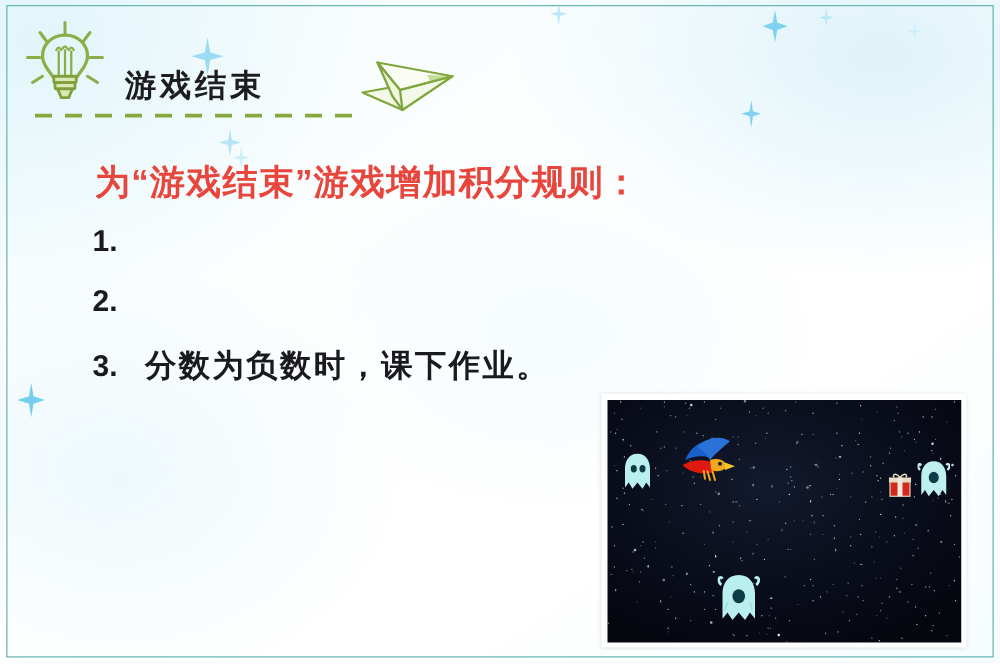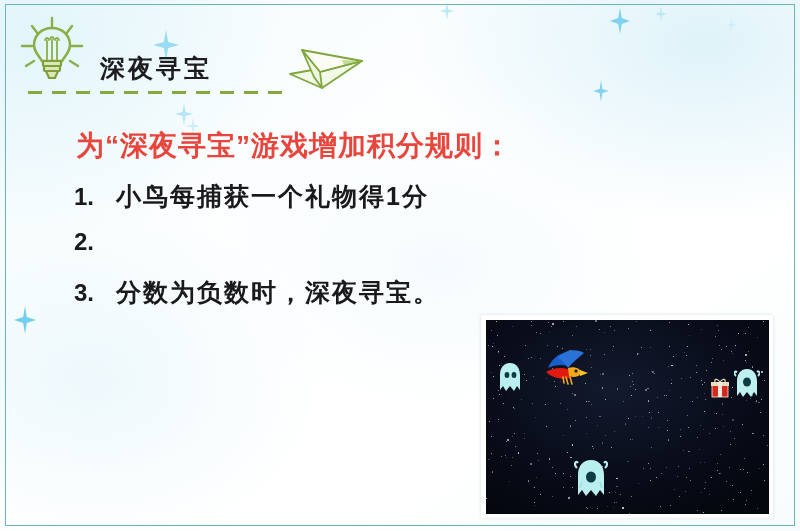--- a/index.html
+++ b/index.html
@@ -178,50 +178,49 @@
       </g>
 
       <g stroke="#7e9f3c" stroke-width="2.2" fill="#d9e8b4">
         <rect x="27" y="47" width="18" height="5" rx="1"></rect>
         <rect x="28" y="52" width="16" height="5" rx="1"></rect>
         <path d="M30 57 L42 57 L39 64 L33 64 Z"></path>
       </g>
     </svg>
   </div>
 
-  <div class="subtitle">深夜寻宝</div>
+  <div class="subtitle">游戏结束</div>
 
   <div class="dashline"></div>
 
   <div class="plane">
     <svg viewBox="0 0 84 48">
       <g fill="none" stroke="#7fa63c" stroke-width="1.8" stroke-linejoin="round">
         <path d="M6 30 L78 17 L38 44 Z" fill="#f3f9e8"></path>
         <path d="M18 6 L78 17 L36 28 Z" fill="#fbfdf4"></path>
         <path d="M18 6 L36 28 L38 44 L30 33 Z" fill="#eef6dd"></path>
         <path d="M36 28 L78 17"></path>
       </g>
       <path d="M58 16 L80 17 L60 21 Z" fill="#8bbb3f" opacity="0.5"></path>
     </svg>
   </div>
 
 
-  <div class="rule-heading" style="color:#e8463c;">为“深夜寻宝”游戏增加积分规则：</div>
+  <div class="rule-heading" style="color:#e8463c;">为“游戏结束”游戏增加积分规则：</div>
 
   <div class="rule-list">
     <div class="rule-item">
       <span class="rule-num">1.</span>
-      <span class="rule-text">小鸟每捕获一个礼物得1分</span>
     </div>
     <div class="rule-item">
       <span class="rule-num">2.</span>
     </div>
     <div class="rule-item">
       <span class="rule-num">3.</span>
-      <span class="rule-text">分数为负数时，深夜寻宝。</span>
+      <span class="rule-text">分数为负数时，课下作业。</span>
     </div>
   </div>
 
   <div class="game-shot">
     <div class="game-canvas">
 
       <div class="stars" id="starfield">
           <div class="star" style="left: 4.27%; top: 16.54%; width: 1px; height: 1px; opacity: 0.46;"></div>
           <div class="star" style="left: 5.87%; top: 42.58%; width: 1px; height: 1px; opacity: 0.75;"></div>
           <div class="star" style="left: 39.08%; top: 96.8%; width: 1px; height: 1px; opacity: 0.77;"></div>

